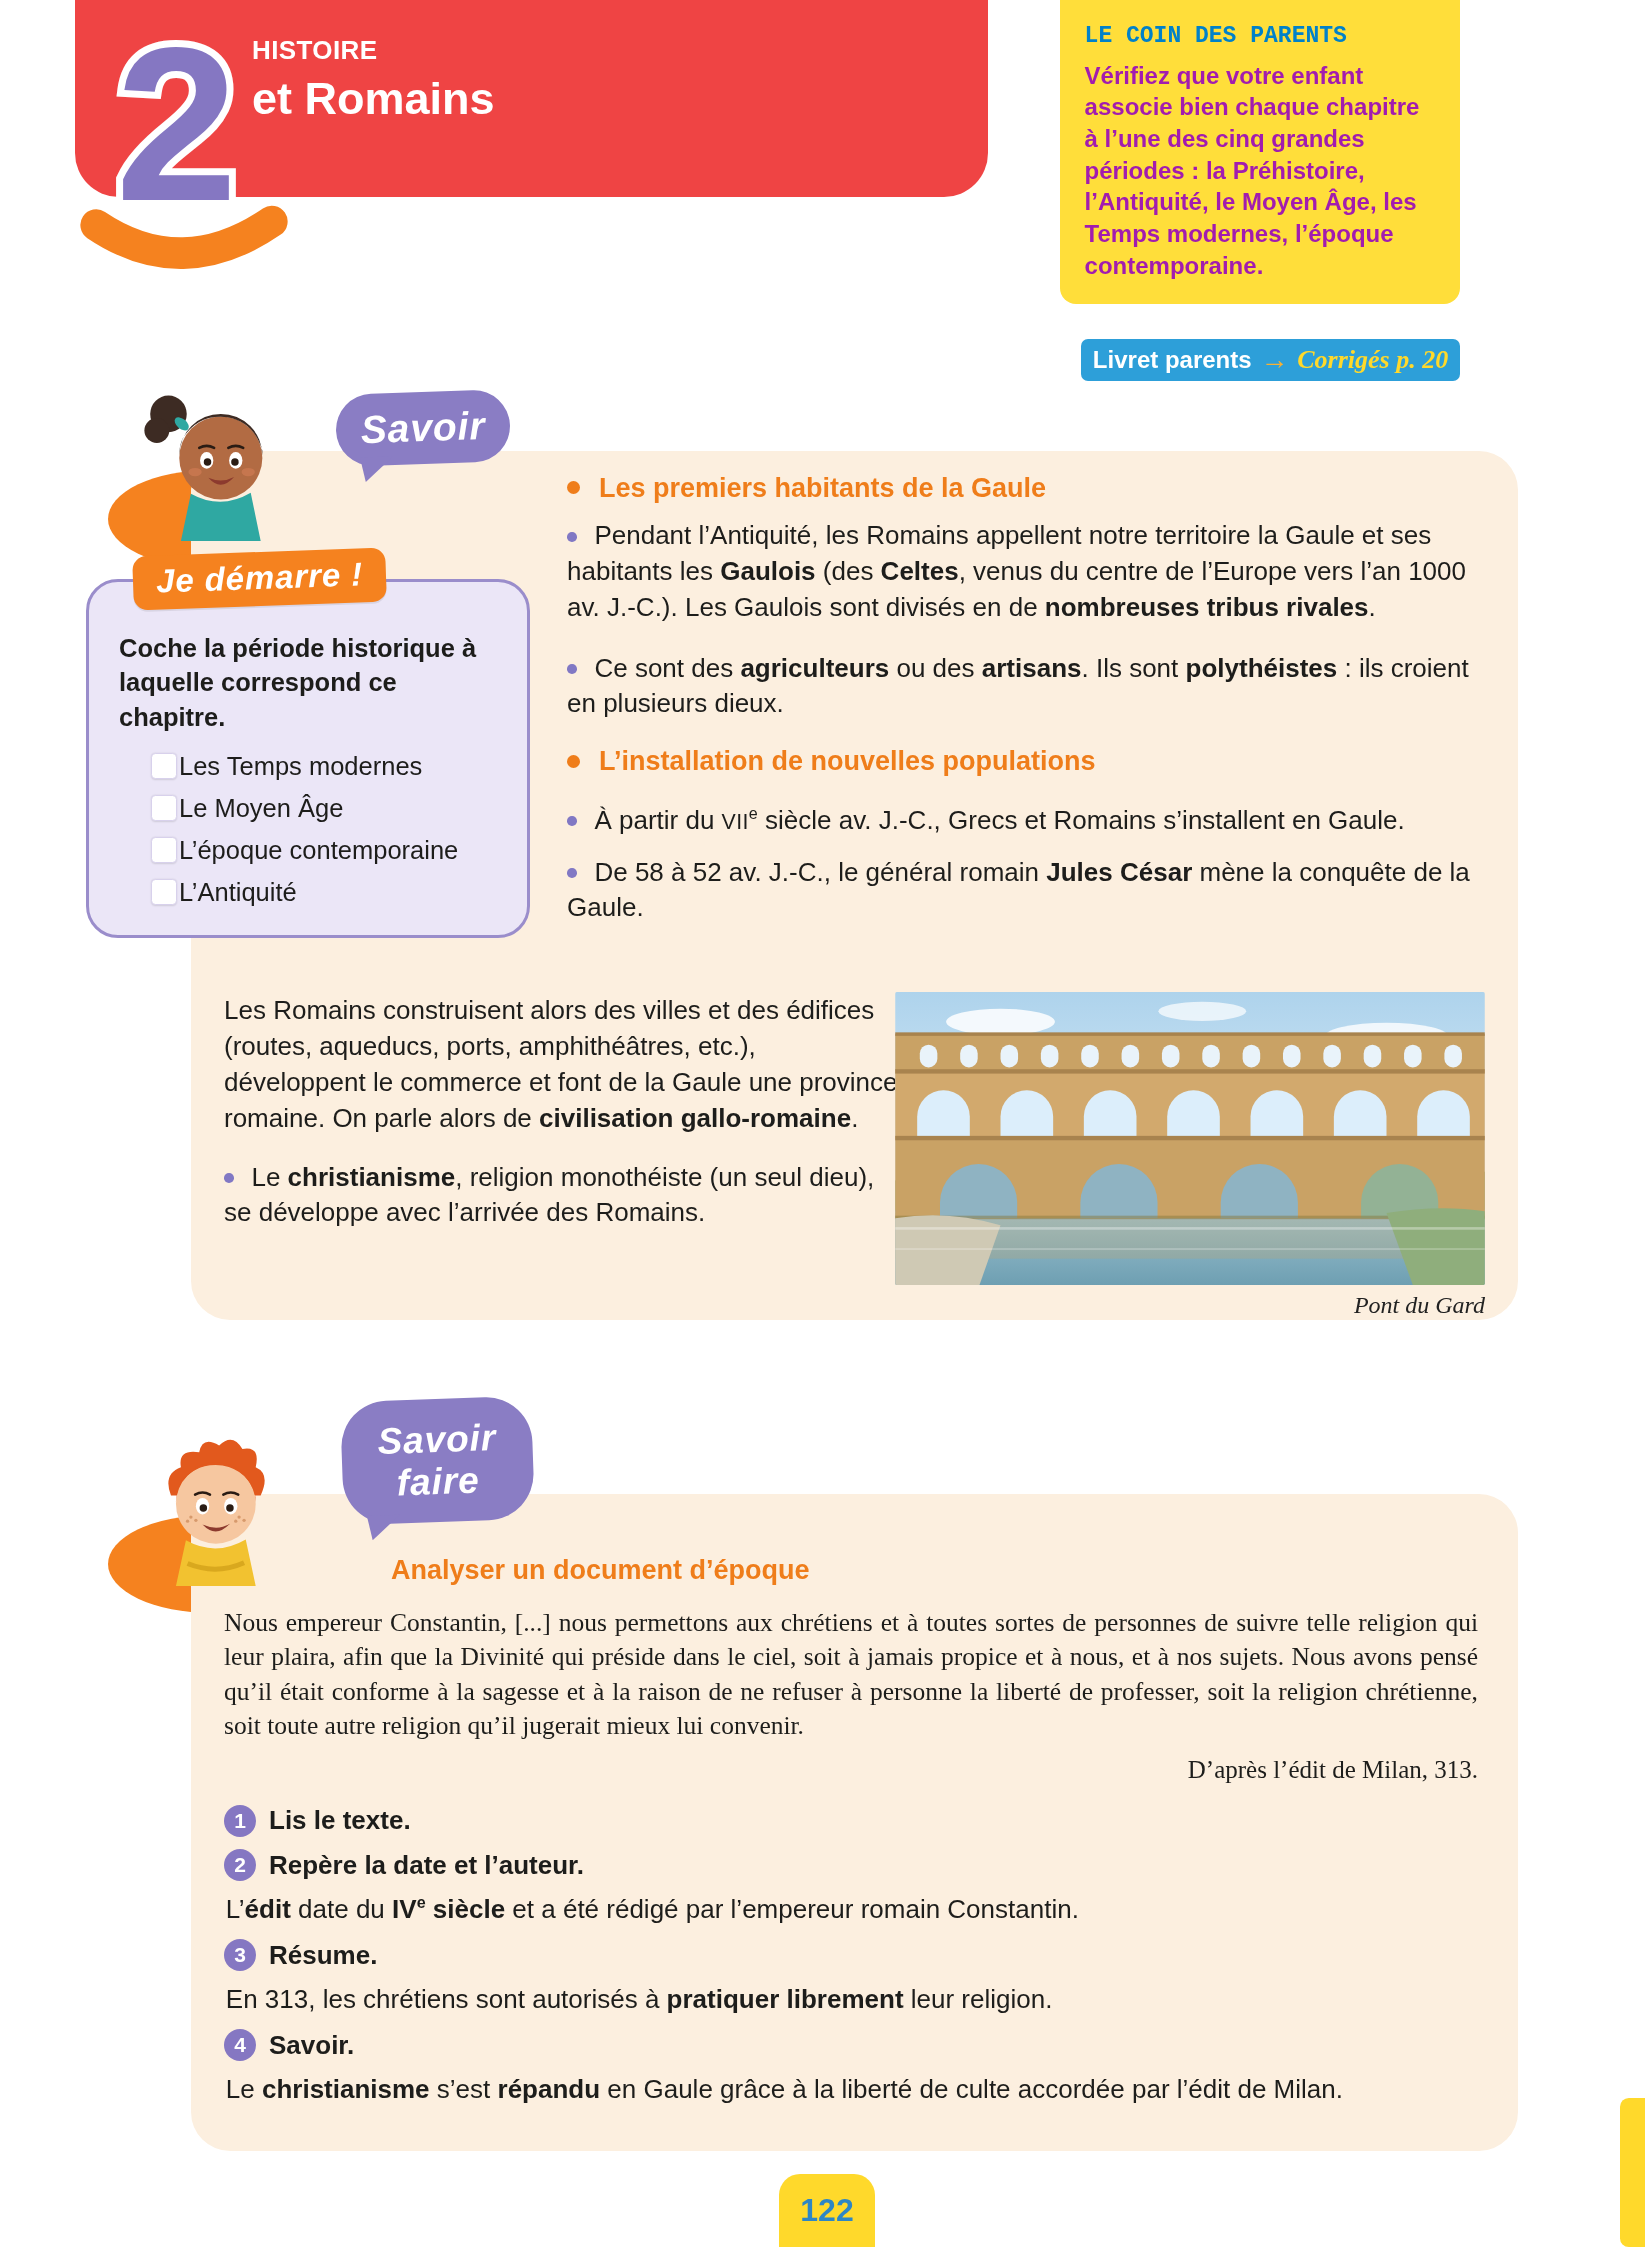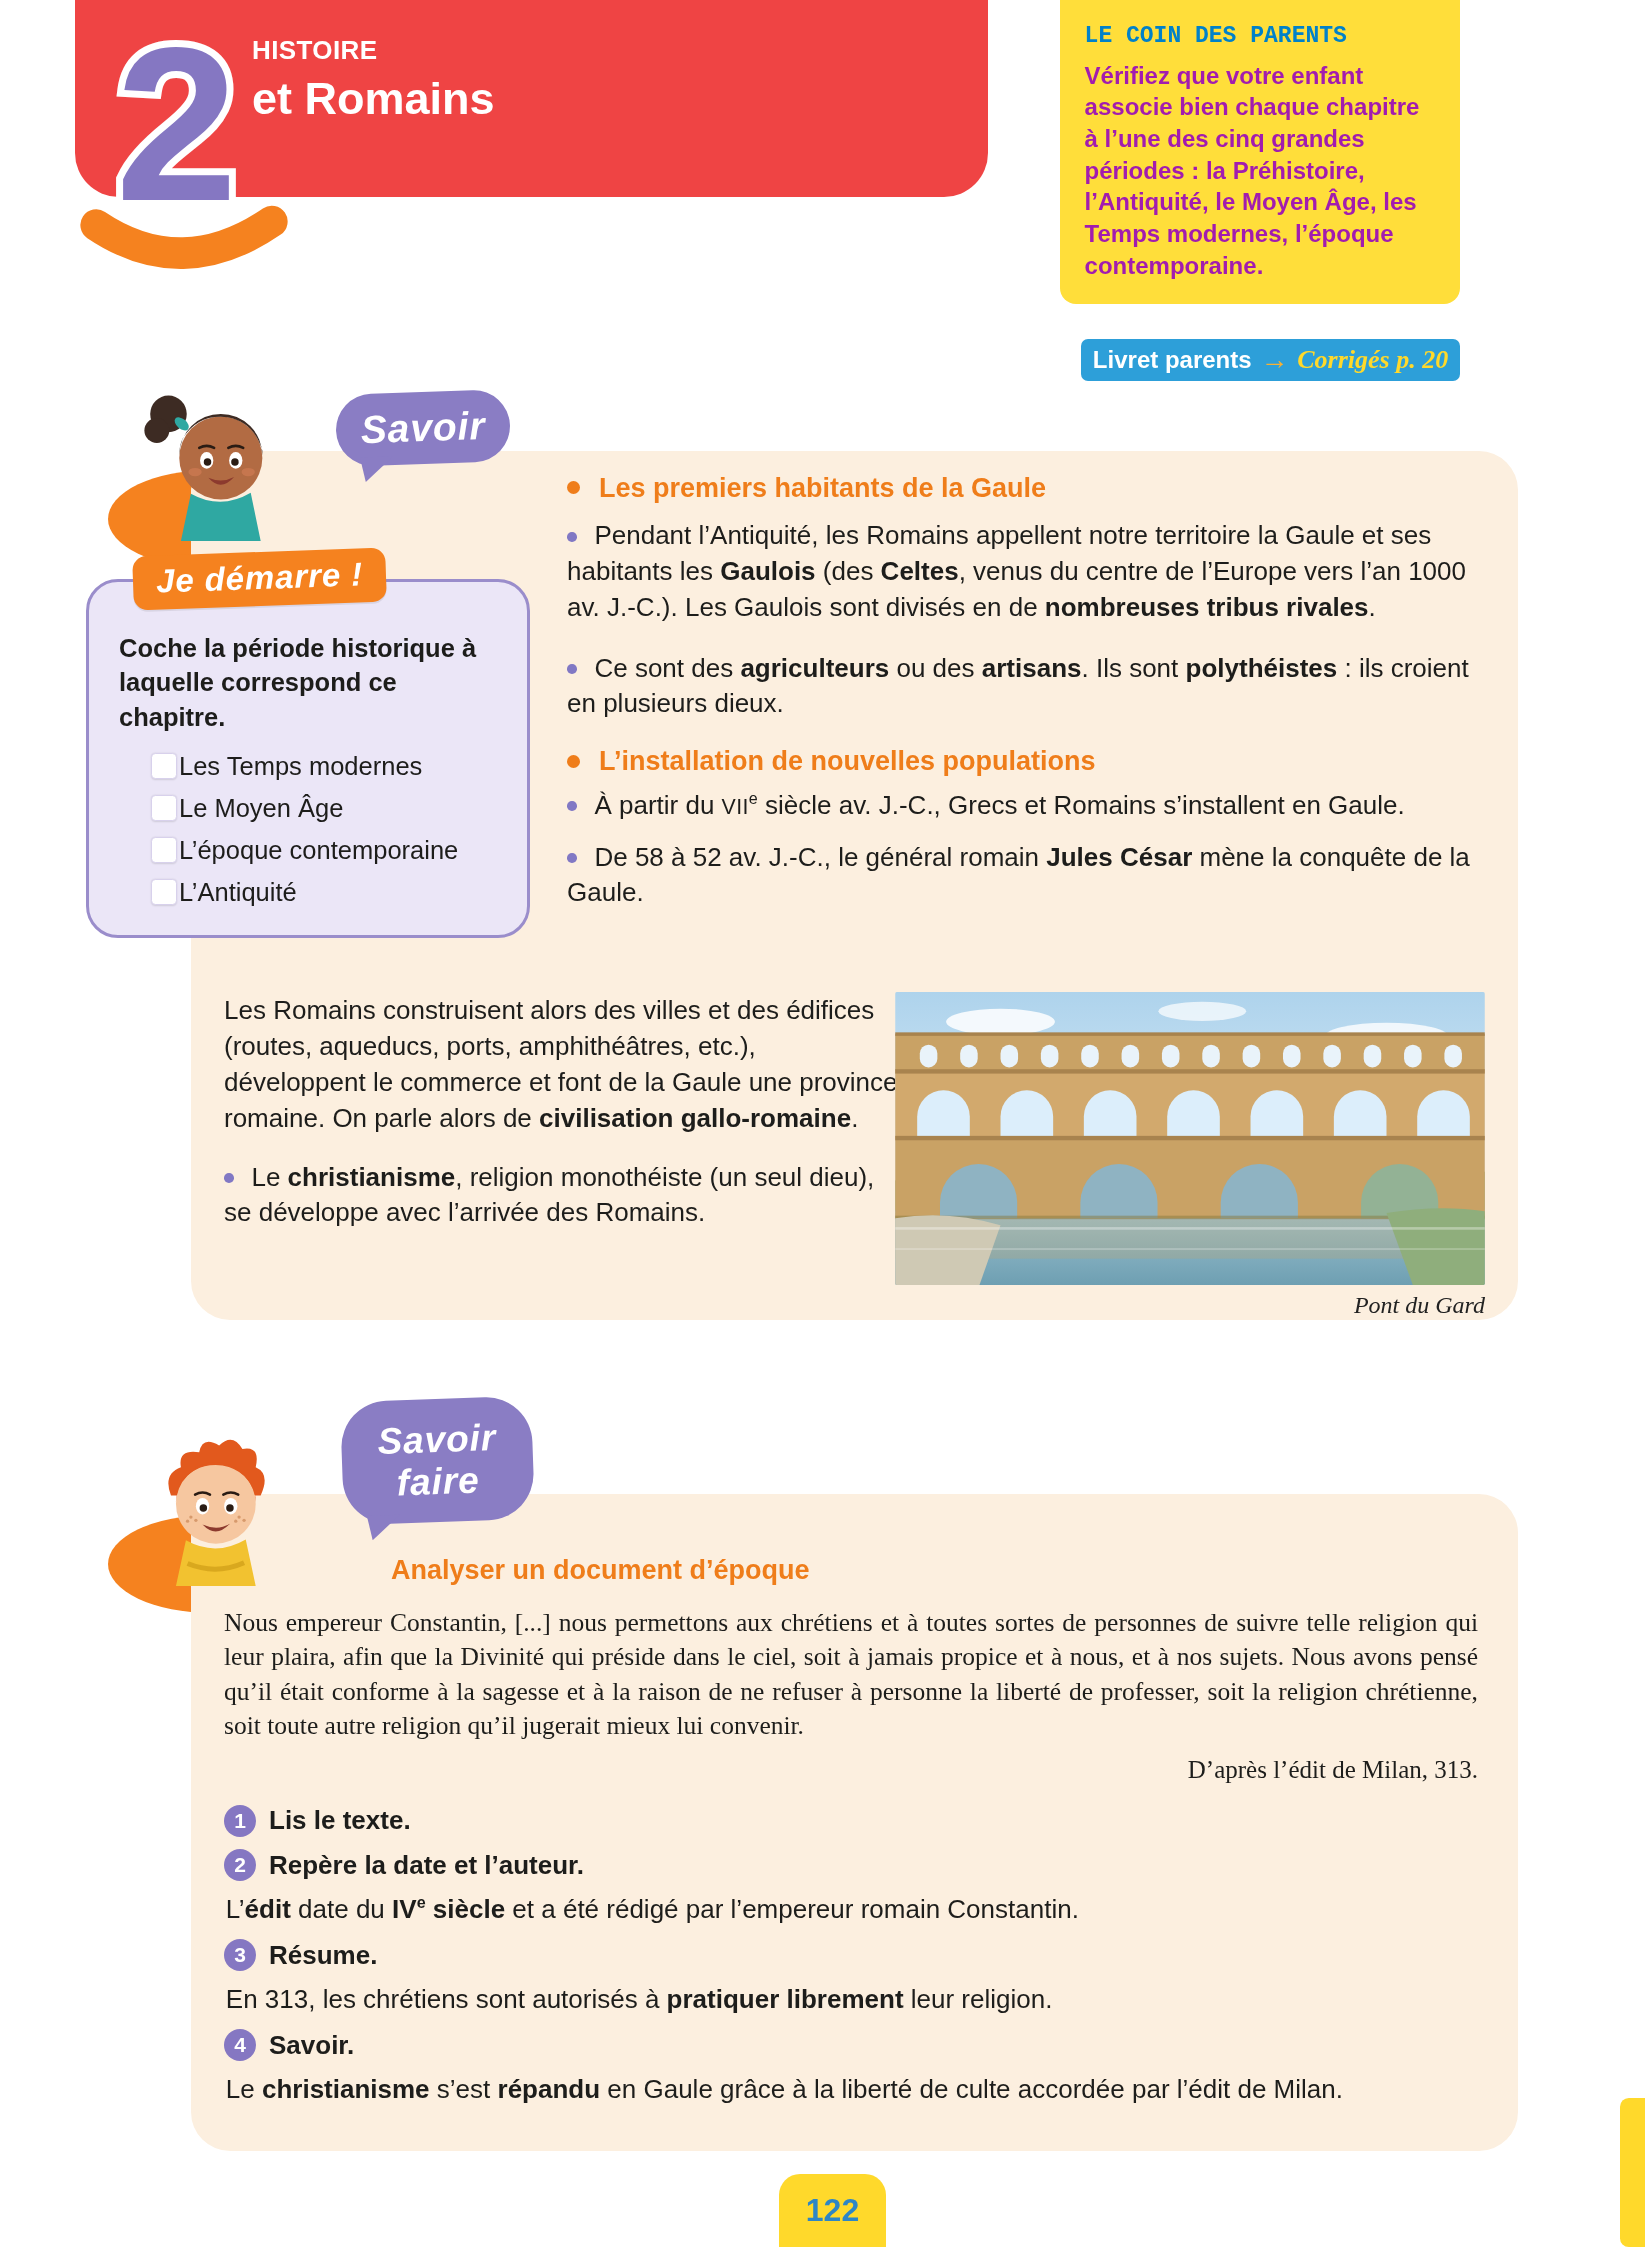--- a/index.html
+++ b/index.html
@@ -83,21 +83,21 @@
   .panel-2 { top: 1494px; height: 657px; }
 
   .p1-main  { position: absolute; left: 376px; top: 21px; width: 936px; }
   .p1-left  { position: absolute; left: 33px;  top: 542px; width: 674px; }
   .photo-block { position: absolute; left: 704px; top: 541px; width: 590px; }
 
   .sec-h { color: #ef7d1a; font-size: 27px; font-weight: 700; }
   .sec-h .heading-text { vertical-align: middle; }
   .para { font-size: 26px; line-height: 1.38; }
   .mt-16 { margin-top: 14px; } .mt-18 { margin-top: 16px; }
-  .mt-22 { margin-top: 10px; } .mt-26 { margin-top: 23px; } .mt-28 { margin-top: 24.6px; }
+  .mt-22 { margin-top: 25px; } .mt-26 { margin-top: 23px; } .mt-28 { margin-top: 24.6px; }
 
   .dot { display: inline-block; border-radius: 50%; }
   .dot-orange { width: 13px; height: 13px; background: #ef7d1a; margin-right: 11.4px; vertical-align: 1.8px; }
   .dot-purple { width: 9.7px; height: 9.7px; background: #8178c4; margin-right: 10.5px; vertical-align: 2.6px; }
 
   .rich-b   { font-weight: 700; }
   .rich-sup { vertical-align: super; font-size: 0.62em; line-height: 0; }
   .rich-sc  { font-size: 0.82em; letter-spacing: 0.4px; }
 
   .photo-svg { display: block; width: 590px; height: 293px; border-radius: 1.8px; }
@@ -144,21 +144,21 @@
   .step-num {
     width: 32px; height: 32px; border-radius: 50%; background: #8577c2;
     color: #fff; font-weight: 700; font-size: 21px; flex: none;
     display: flex; align-items: center; justify-content: center;
   }
   .step-label { font-weight: 700; font-size: 26px; }
   .step-answer { margin: 10.5px 0 1.8px 1.8px; font-size: 26px; line-height: 1.35; }
 
   
   .page-pill {
-    position: absolute; left: 779px; bottom: 0; width: 107px; height: 73px;
+    position: absolute; left: 779px; bottom: 0; width: 96px; height: 73px;
     background: #ffd92b; border-radius: 21px 21px 0 0;
     display: flex; align-items: center; justify-content: center;
   }
   .page-pill span { color: #2e86c5; font-weight: 700; font-size: 32px; }
   .edge-tab {
     position: absolute; right: 0; bottom: 0; width: 26px; height: 149px;
     background: #ffd92b; border-radius: 8.8px 0 0 8.8px;
   }
 </style>
 </head>

